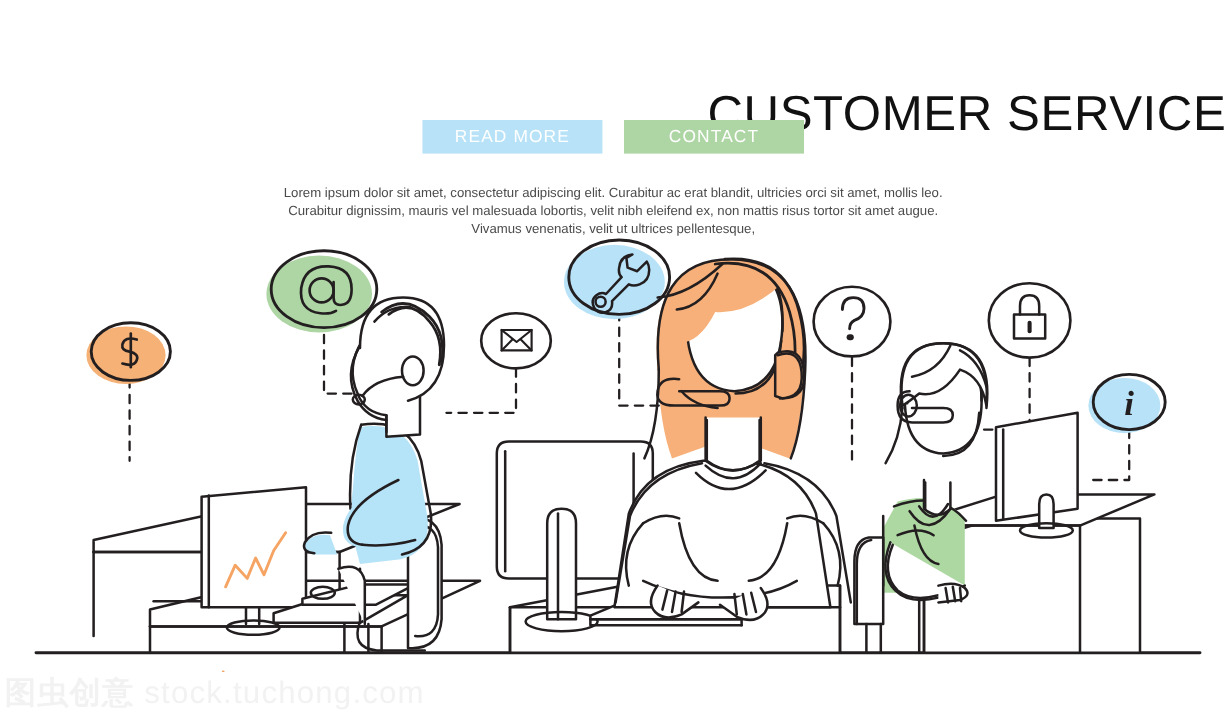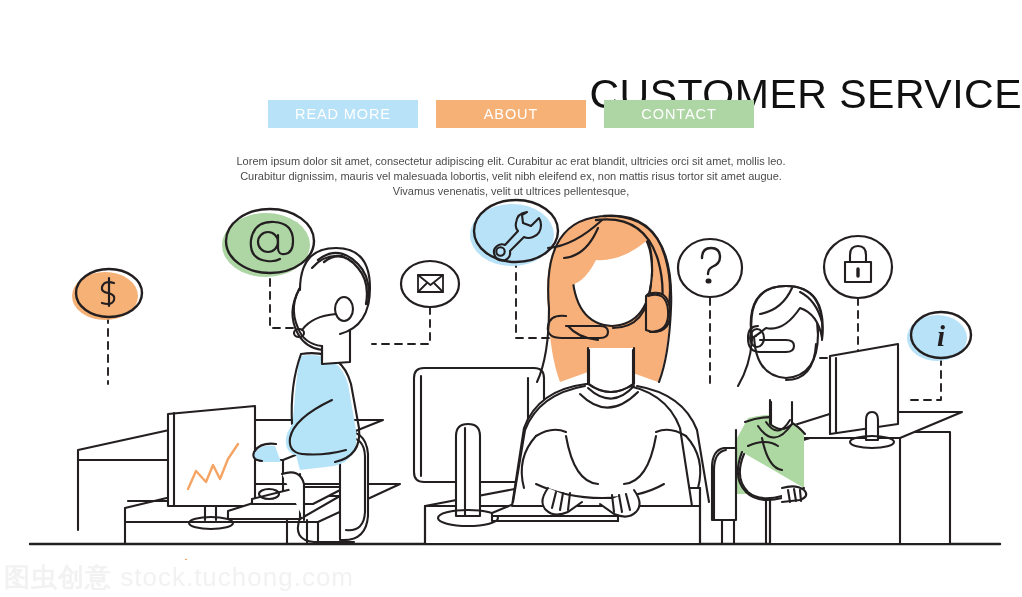--- a/index.html
+++ b/index.html
@@ -95,21 +95,20 @@
 </style>
 </head>
 <body>
 
 <div id="stage">
 
   <h1 id="page-title">CUSTOMER SERVICE</h1>
 
   <div id="nav-buttons">
     <button class="nav-btn" style="background: rgb(184, 226, 247);">READ MORE</button>
-    <button class="nav-btn" style="background: rgb(245, 177, 118);">ABOUT</button>
     <button class="nav-btn" style="background: rgb(174, 213, 164);">CONTACT</button>
   </div>
 
   <p id="intro-text">Lorem ipsum dolor sit amet, consectetur adipiscing elit. Curabitur ac erat blandit, ultricies orci sit amet, mollis leo. Curabitur dignissim, mauris vel malesuada lobortis, velit nibh eleifend ex, non mattis risus tortor sit amet augue. Vivamus venenatis, velit ut ultrices pellentesque,</p>
 
   <div id="illustration">
     <svg width="1022" height="372" viewBox="0 0 1022 372" xmlns="http://www.w3.org/2000/svg">
       <g fill="none" stroke="#231f20" stroke-width="2.1" stroke-linecap="round" stroke-linejoin="round">
 
         <g stroke-dasharray="7 6" stroke-width="1.9">

